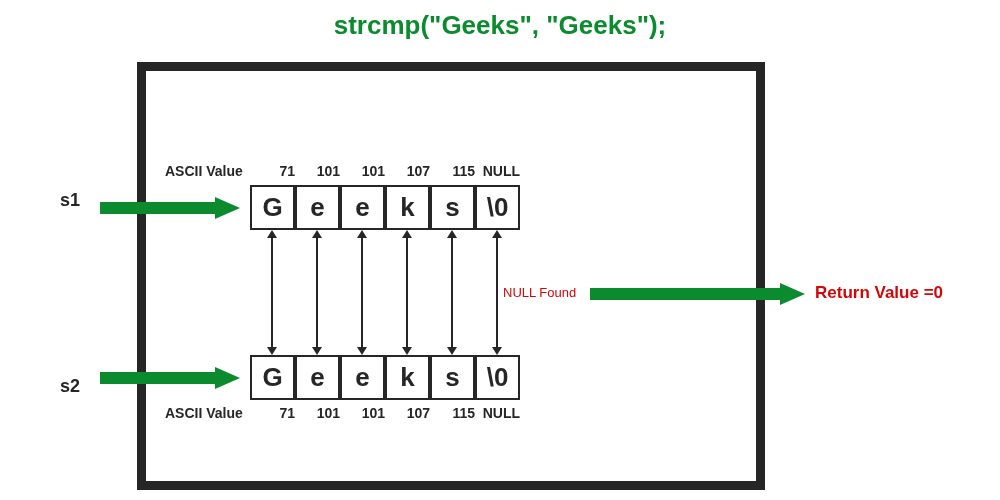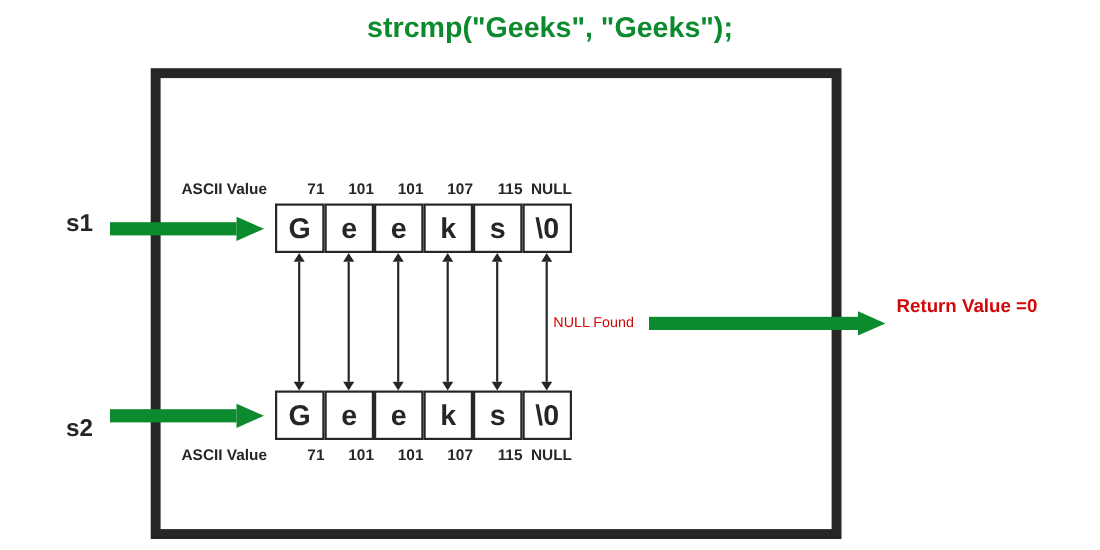--- a/index.html
+++ b/index.html
@@ -10,21 +10,21 @@
   .row{position:absolute;display:flex;}
   .cell{width:45px;height:45px;border:2.5px solid #262626;box-sizing:border-box;display:flex;align-items:center;justify-content:center;font-size:26px;font-weight:700;color:#262626;}
 
   
   .ascii-row{position:absolute;display:flex;}
   .ascii{width:45px;text-align:right;font-size:14px;font-weight:700;color:#262626;}
 
   .ascii-label{position:absolute;font-size:14px;font-weight:700;color:#262626;}
 
   
-  .slab{position:absolute;font-size:22px;font-weight:700;color:#262626;}
+  .slab{position:absolute;font-size:18px;font-weight:700;color:#262626;}
 
   .null-found{position:absolute;color:#d20707;font-size:13px;font-weight:400;text-align:center;}
   .retval{position:absolute;color:#d20707;font-size:17px;font-weight:700;}
 
   svg{position:absolute;overflow:visible;}
 </style>
 </head>
 <body>
 
 <div class="title">strcmp("Geeks", "Geeks");</div>
@@ -74,21 +74,21 @@
   <use href="#dblArr" x="247"></use>
 </svg>
 
 <div class="null-found" style="left:503px;top:285px;">NULL Found</div>
 
 <svg style="left:590px;top:283px;" width="215" height="22">
   <rect x="0" y="5" width="190" height="12" fill="#0b8a2e"></rect>
   <polygon points="190,0 215,11 190,22" fill="#0b8a2e"></polygon>
 </svg>
 
-<div class="retval" style="left:815px;top:269px;">Return Value =0</div>
+<div class="retval" style="left:815px;top:283px;">Return Value =0</div>
 
 <div class="slab" style="left:60px;top:376px;">s2</div>
 
 <svg style="left:100px;top:367px;" width="140" height="22">
   <rect x="0" y="5" width="115" height="12" fill="#0b8a2e"></rect>
   <polygon points="115,0 140,11 115,22" fill="#0b8a2e"></polygon>
 </svg>
 
 <div class="row" style="left:250px;top:355px;">
   <div class="cell">G</div>

